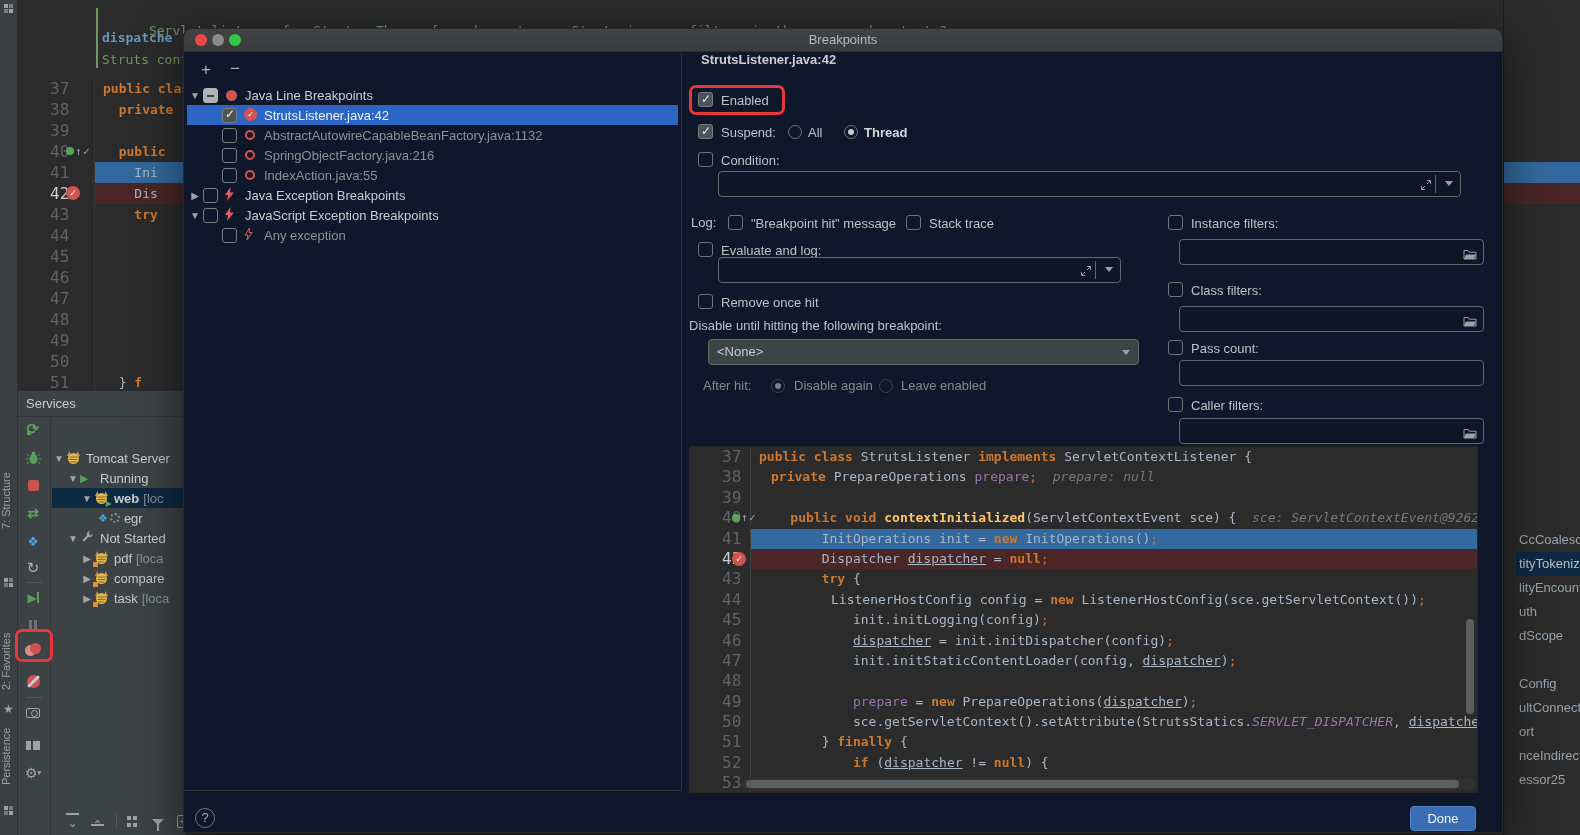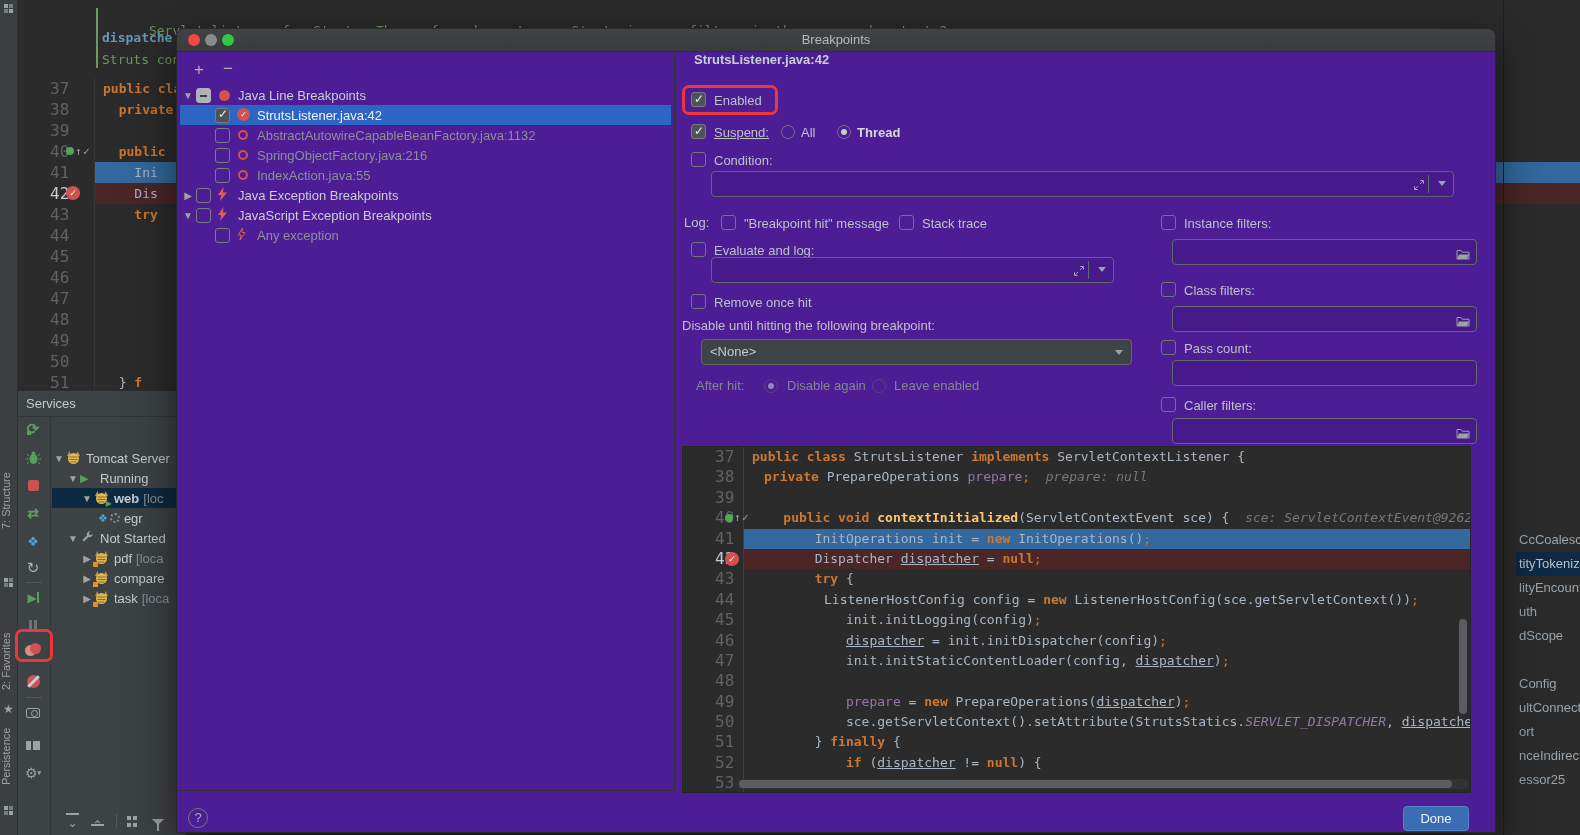--- a/index.html
+++ b/index.html
@@ -91,21 +91,21 @@
   .gem{color:#4da7d8;font-size:11px;margin-right:2px;flex:none;}
   .runtri{color:#5a9e5e;font-size:11px;}
 
   
   #right-strip { left:1503px; top:0; width:77px; height:835px; background:#2b2b2b; border-left:1px solid #1f1f1f; }
   .band { position:absolute; left:0; width:77px; height:21px; }
   .rl-row { height:24px; line-height:24px; font-size:13px; color:#9aa5ad; padding-left:3px; white-space:nowrap; overflow:hidden;margin-left:12px; }
   .rl-row.sel { background:#0e2a45; color:#b6c1c9; }
 
   
-  #dialog { left:176px; top:28px; width:1320px; height:805px; background:#4c1d95;
+  #dialog { left:183px; top:28px; width:1320px; height:805px; background:#0f172a;
     border:1px solid #27292a; border-radius:8px 8px 0 0;
     box-shadow:0 12px 48px rgba(0,0,0,.55); }
   #titlebar { position:absolute; left:0; top:0; width:100%; height:23px;
     background:linear-gradient(#404244,#393b3d); border-bottom:1px solid #2c2e2f; border-radius:8px 8px 0 0;
     text-align:center; color:#b7babc; font-size:13px; line-height:22px; }
   .light { position:absolute; top:5px; width:12px; height:12px; border-radius:50%; }
   .dlg-label { position:absolute; color:#bdc2c6; font-size:13px; white-space:nowrap; }
   .dlg-label.dim { color:#82888c; }
   .cb { position:absolute; width:15px; height:15px; border:1px solid #6f7579; border-radius:3px; }
   .cb.checked { background:#4d5356; border-color:#777d80; }
@@ -497,21 +497,21 @@
     <div id="tree-panel-border"></div>
     <div id="tree-panel-bottom"></div>
 
     <div class="dlg-label" style="left:517px;top:23px;font-weight:bold;color:#c9ced2;">StrutsListener.java:42</div>
 
     <div class="annotation" style="left:505px;top:56px;width:96px;height:30px;"></div>
     <span class="cb checked" style="left:514px;top:63px;"></span>
     <div class="dlg-label" style="left:537px;top:64px;">Enabled</div>
 
     <span class="cb checked" style="left:514px;top:95px;"></span>
-    <div class="dlg-label" style="left:537px;top:96px;text-decoration:underline;">Suspend:</div>
+    <div class="dlg-label" style="left:537px;top:96px;">Suspend:</div>
     <span class="radio" style="left:604px;top:96px;"></span>
     <div class="dlg-label" style="left:624px;top:96px;">All</div>
     <span class="radio sel" style="left:660px;top:96px;"></span>
     <div class="dlg-label" style="left:680px;top:96px;font-weight:bold;color:#d4d8db;">Thread</div>
 
     <span class="cb" style="left:514px;top:123px;"></span>
     <div class="dlg-label" style="left:537px;top:124px;">Condition:</div>
     <div class="field" style="left:534px;top:142px;width:743px;height:26px;">
       <span class="exp"><svg width="12" height="12">
             <path d="M7 5l3.2-3.2M10.5 4.8V1.5H7.2M5 7l-3.2 3.2M1.5 7.2v3.3h3.3" stroke="#9da2a5" fill="none"></path>

